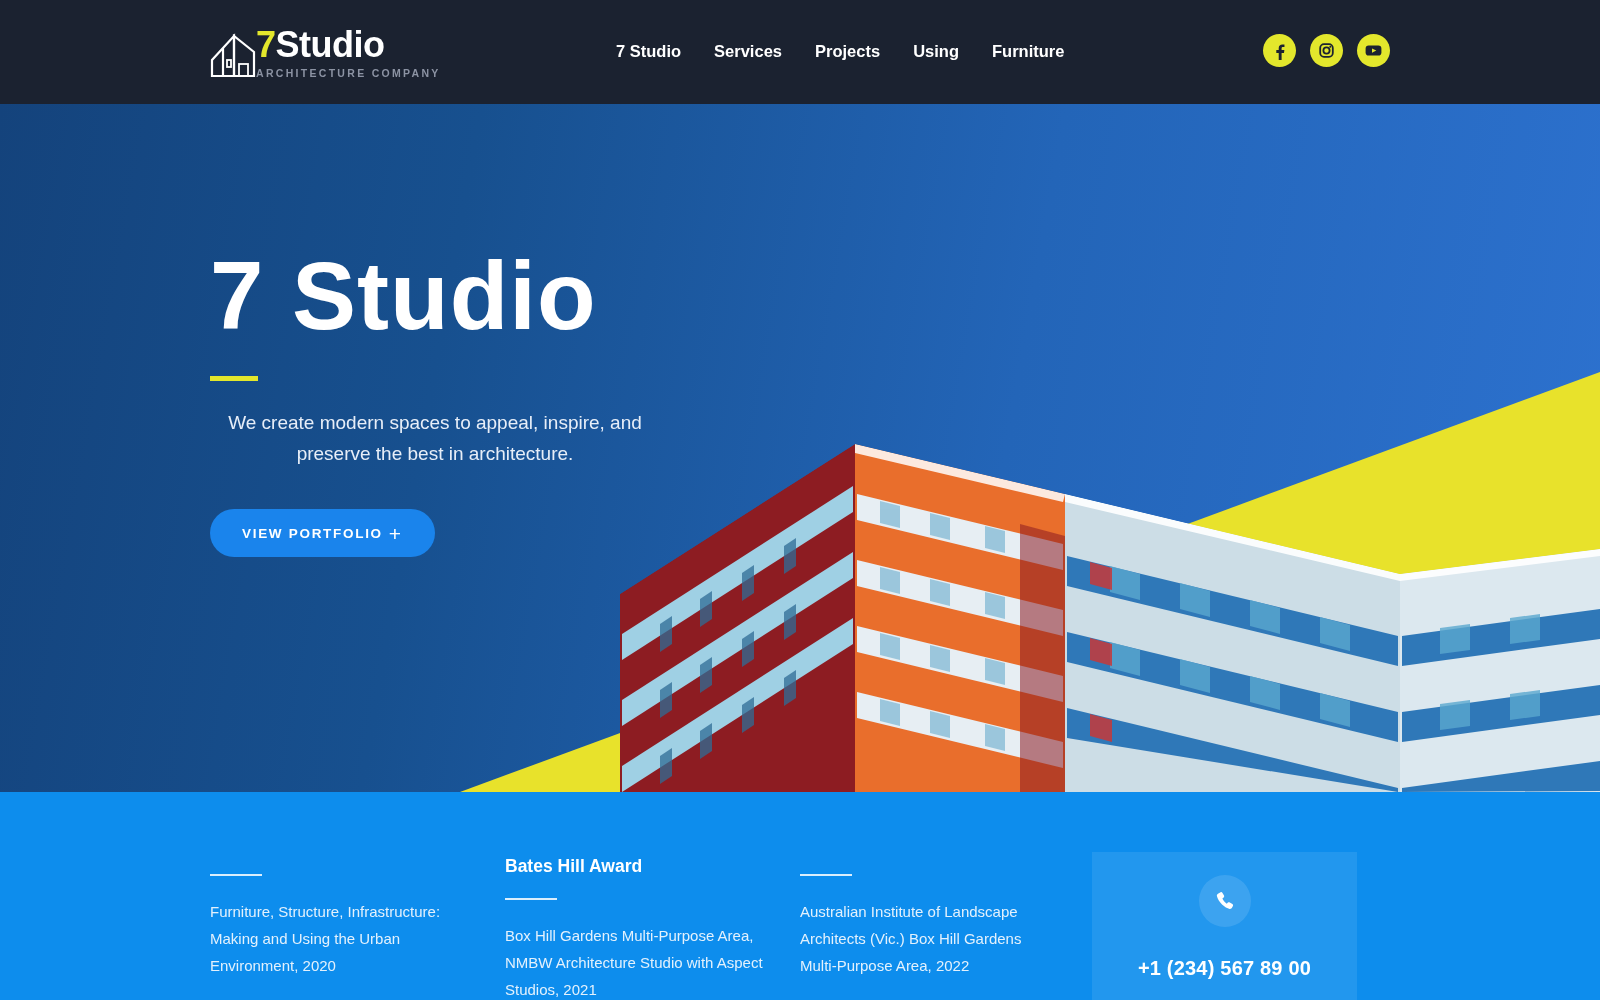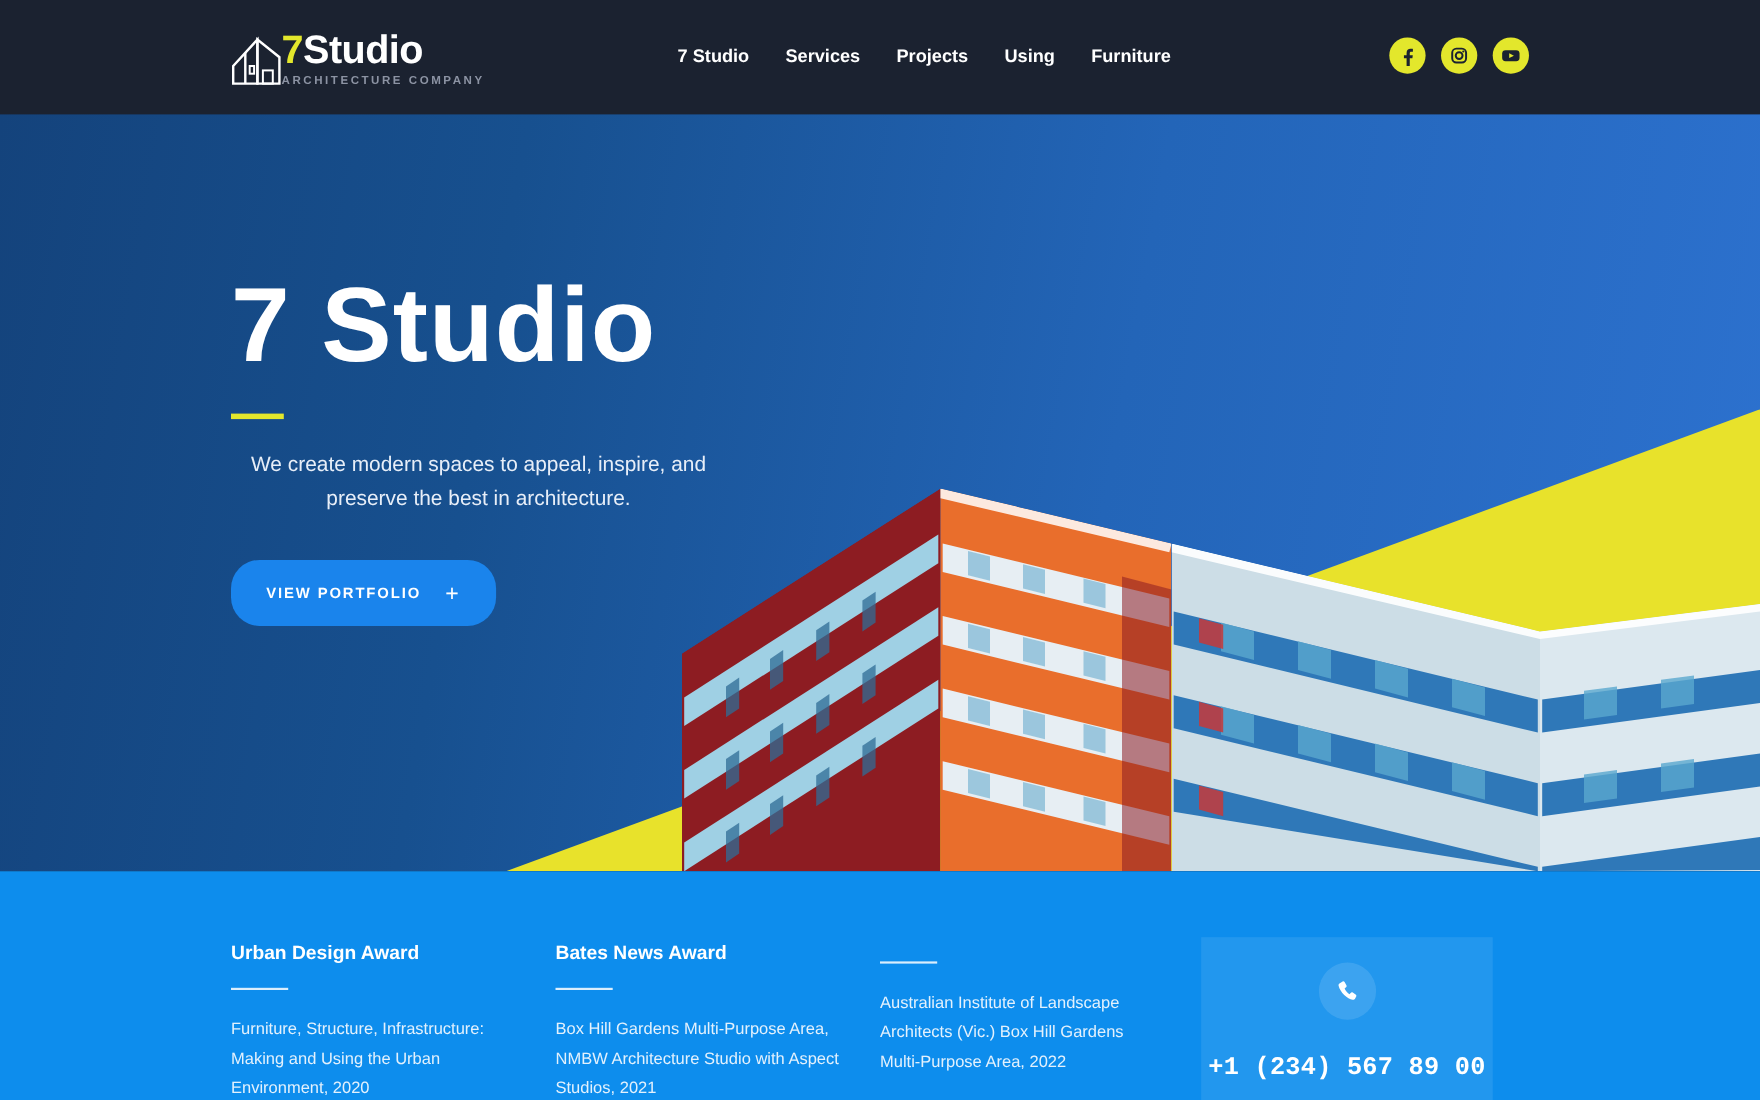--- a/index.html
+++ b/index.html
@@ -79,21 +79,21 @@
   }
   .hero-rule {
     width: 48px; height: 5px; background: #e3e72c; margin-top: 28px;
   }
   .hero-sub {
     margin-top: 26px; color: #e7eef8; font-size: 19px;
     line-height: 31px; max-width: 450px; text-align: center;
   }
   .hero-btn {
     margin-top: 40px; display: inline-flex; align-items: center;
-    gap: 22px; height: 60px; padding: 0 32px;
+    gap: 6px; height: 48px; padding: 0 32px;
     background: #1a84ec; border-radius: 26px; border: none;
     color: #ffffff; font-size: 13.5px; font-weight: bold;
     letter-spacing: 1.7px; cursor: pointer;
   }
   .hero-btn .plus { font-size: 21px; font-weight: 400; line-height: 1; }
 
   
   .awards {
     position: absolute; top: 792px; left: 0;
     width: 1600px; height: 208px;
@@ -124,21 +124,21 @@
     display: flex; flex-direction: column;
     align-items: center; padding-top: 23px;
   }
   .phone-circle {
     width: 52px; height: 52px; border-radius: 50%;
     background: rgba(255,255,255,0.12);
     display: flex; align-items: center; justify-content: center;
   }
   .phone-number {
     margin-top: 30px; color: #ffffff;
-    font-size: 23px; font-weight: bold; letter-spacing: 0.2px; font-family: Liberation Mono, monospace;
+    font-size: 20px; font-weight: bold; letter-spacing: 0.2px;
   }
 </style>
 </head>
 <body>
 
 <div class="header">
 
   <div class="logo">
     <span class="logo-house">
       <svg width="46" height="50" viewBox="0 0 46 50">
@@ -290,27 +290,26 @@
       <span>VIEW PORTFOLIO</span>
       <span class="plus">+</span>
     </button>
   </div>
 </div>
 
 <div class="awards">
   <div class="awards-inner">
 
     <div class="award">
-      <div class="award-title">Urban Design Award</div>
       <div class="award-rule"></div>
       <div class="award-text">Furniture, Structure, Infrastructure: Making and Using the Urban Environment, 2020</div>
     </div>
 
     <div class="award">
-      <div class="award-title">Bates News Award</div>
+      <div class="award-title">Bates Hill Award</div>
       <div class="award-rule"></div>
       <div class="award-text">Box Hill Gardens Multi-Purpose Area, NMBW Architecture Studio with Aspect Studios, 2021</div>
     </div>
 
     <div class="award">
       <div class="award-rule"></div>
       <div class="award-text">Australian Institute of Landscape Architects (Vic.) Box Hill Gardens Multi-Purpose Area, 2022</div>
     </div>
   </div>
 

